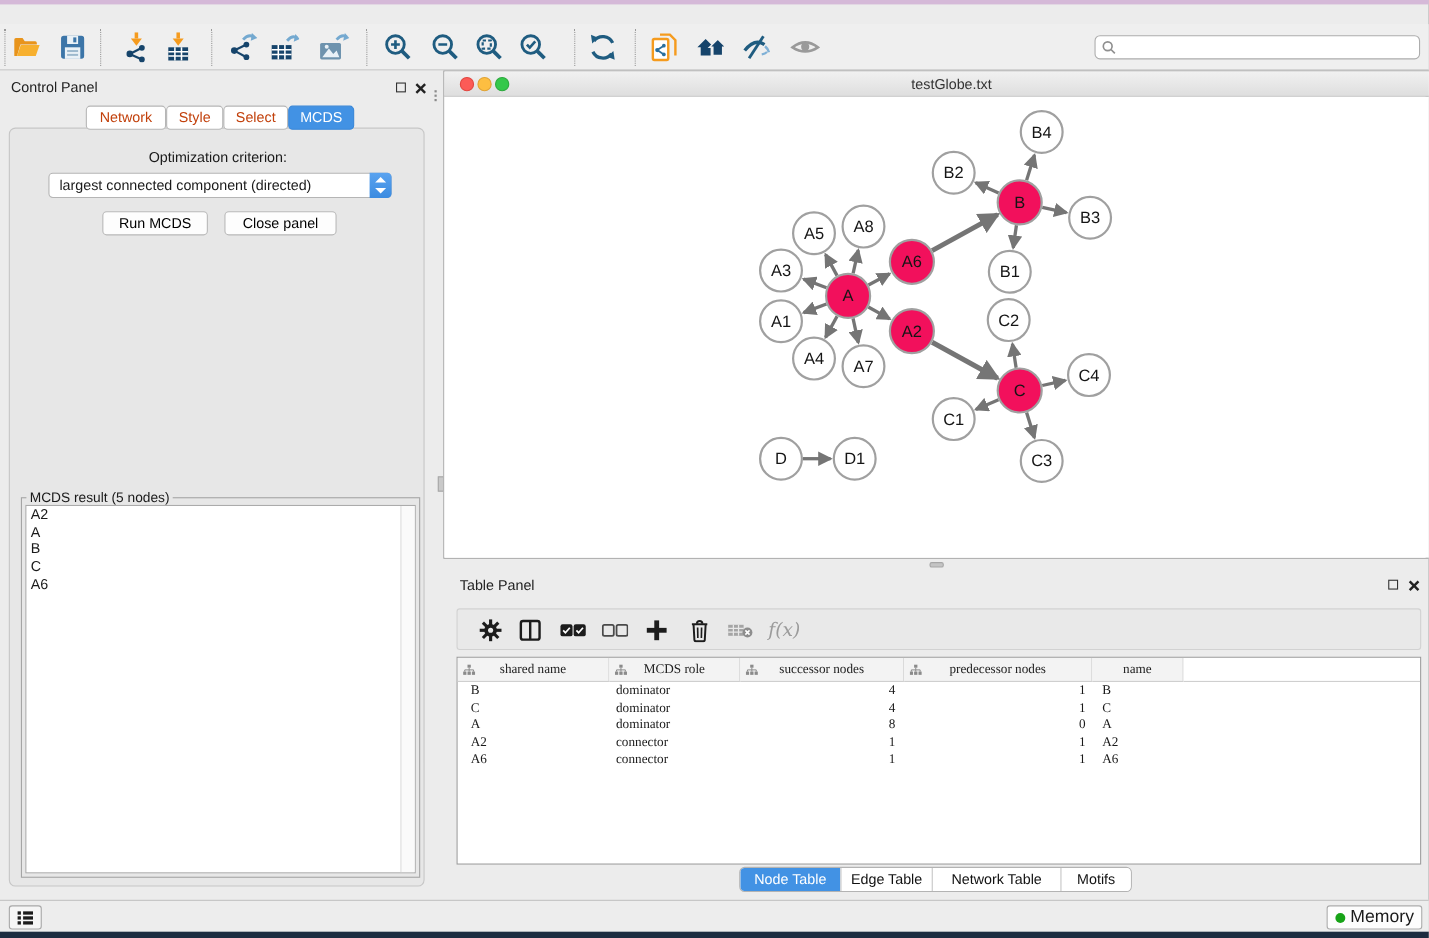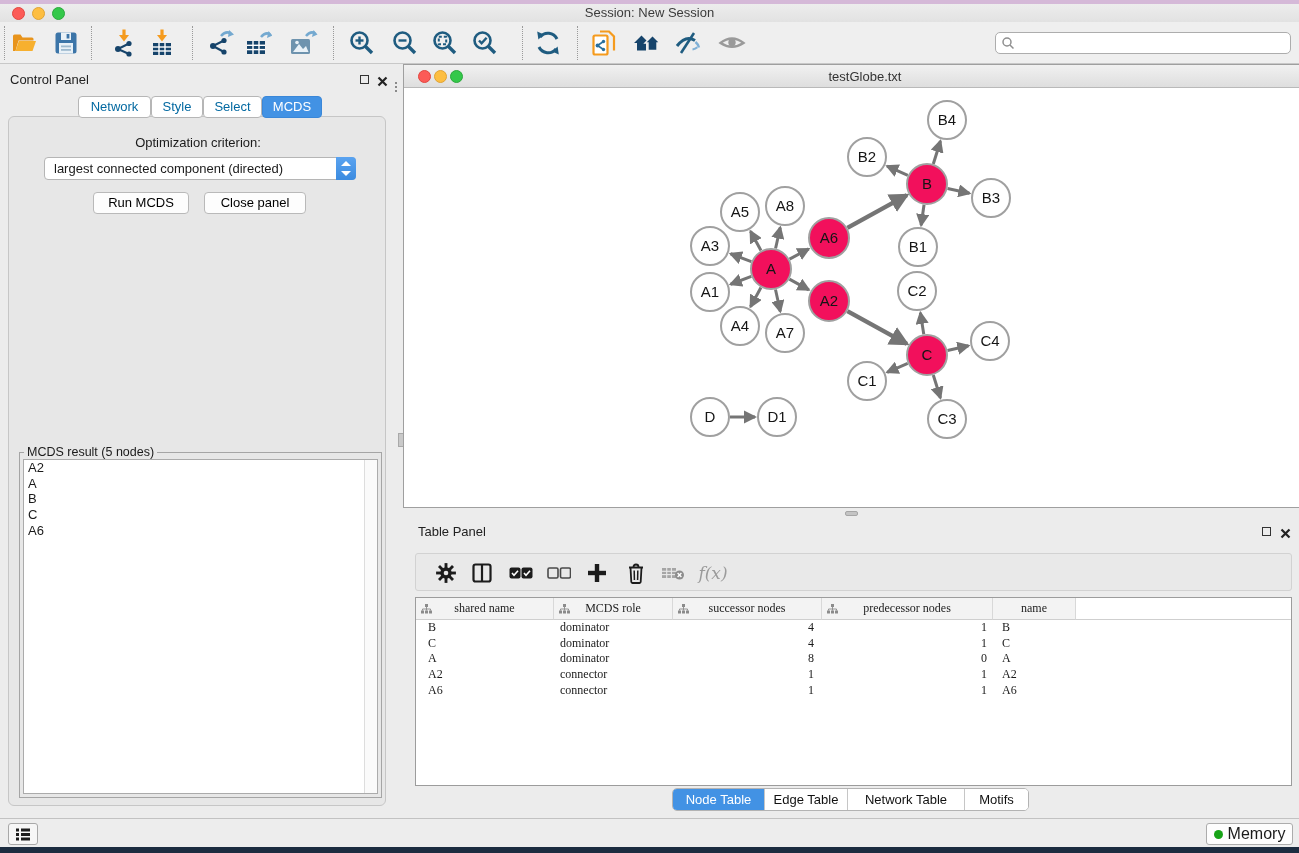--- a/index.html
+++ b/index.html
@@ -26,21 +26,21 @@
     border:1px solid #ADADAD; border-radius:5px; display:flex; align-items:center; padding-left:5px; }
   .searchbox input{ border:none; outline:none; flex:1; font-size:12px; font-family:"Liberation Sans",sans-serif; background:transparent; }
 
   
   .cp-header{ left:0; top:64px; width:391px; height:30px; }
   .panel-title{ position:absolute; left:10px; top:8px; font-size:13px; color:#222; }
   .float-box{ position:absolute; width:9px; height:9px; border:1.5px solid #333; top:11px; }
   .close-ic{ position:absolute; top:9px; }
 
   .tab{ position:absolute; top:96px; height:22px; background:#fff; border:1px solid #B6B6B6;
-    border-radius:4px; font-size:13px; text-align:center; line-height:20px; color:#0369a1; z-index:3; }
+    border-radius:4px; font-size:13px; text-align:center; line-height:20px; color:#c2410c; z-index:3; }
   .tab.sel{ background:#4292E4; border-color:#3A87D8; color:#fff; }
 
   .cp-content{ left:8px; top:116px; width:378px; height:690px; background:#E7E7E7;
     border:1px solid #C6C6C6; border-radius:6px; z-index:1;padding-left:27px; }
   .opt-label{ position:absolute; left:0; width:378px; top:18px; text-align:center; font-size:13px; }
   .dropdown{ position:absolute; left:35px; top:40px; width:312px; height:23px; background:#fff;
     border:1px solid #B5B5B5; border-radius:4px; display:flex; align-items:center;gap:44px; }
   .dropdown .dd-text{ flex:1; font-size:13px; padding-left:9px; white-space:nowrap; overflow:hidden; }
   .dd-stepper{ width:20px; height:23px; margin-right:-1px; background:linear-gradient(#5AA3F0,#3B8BE0);
     border-radius:0 4px 4px 0; position:relative; }
@@ -106,26 +106,20 @@
     border:1px solid #ACACAC; border-radius:3px; display:flex; align-items:center; justify-content:center; gap:5px; font-size:16px; }
   .mem-dot{ width:9px; height:9px; border-radius:50%; background:#17A317; }
   .bottom-strip{ left:0; top:847px; width:1299px; height:6px; background:#1C2C40; }
 </style>
 </head>
 <body>
 
 <div class="screen">
 
   <div class="abs top-strip"></div>
-  <div class="abs titlebar">
-    <span class="tl red" style="left:12px"></span>
-    <span class="tl yellow" style="left:32px"></span>
-    <span class="tl green" style="left:52px"></span>
-    <div class="title-text">Session: New Session</div>
-  </div>
 
   <div class="abs toolbar">
     <span class="tsep" style="left:4px"></span>
     <span class="tsep" style="left:91px"></span>
     <span class="tsep" style="left:192px"></span>
     <span class="tsep" style="left:333px"></span>
     <span class="tsep" style="left:522px"></span>
     <span class="tsep" style="left:577px"></span>
 
     <span class="ticon" style="left:9px">

